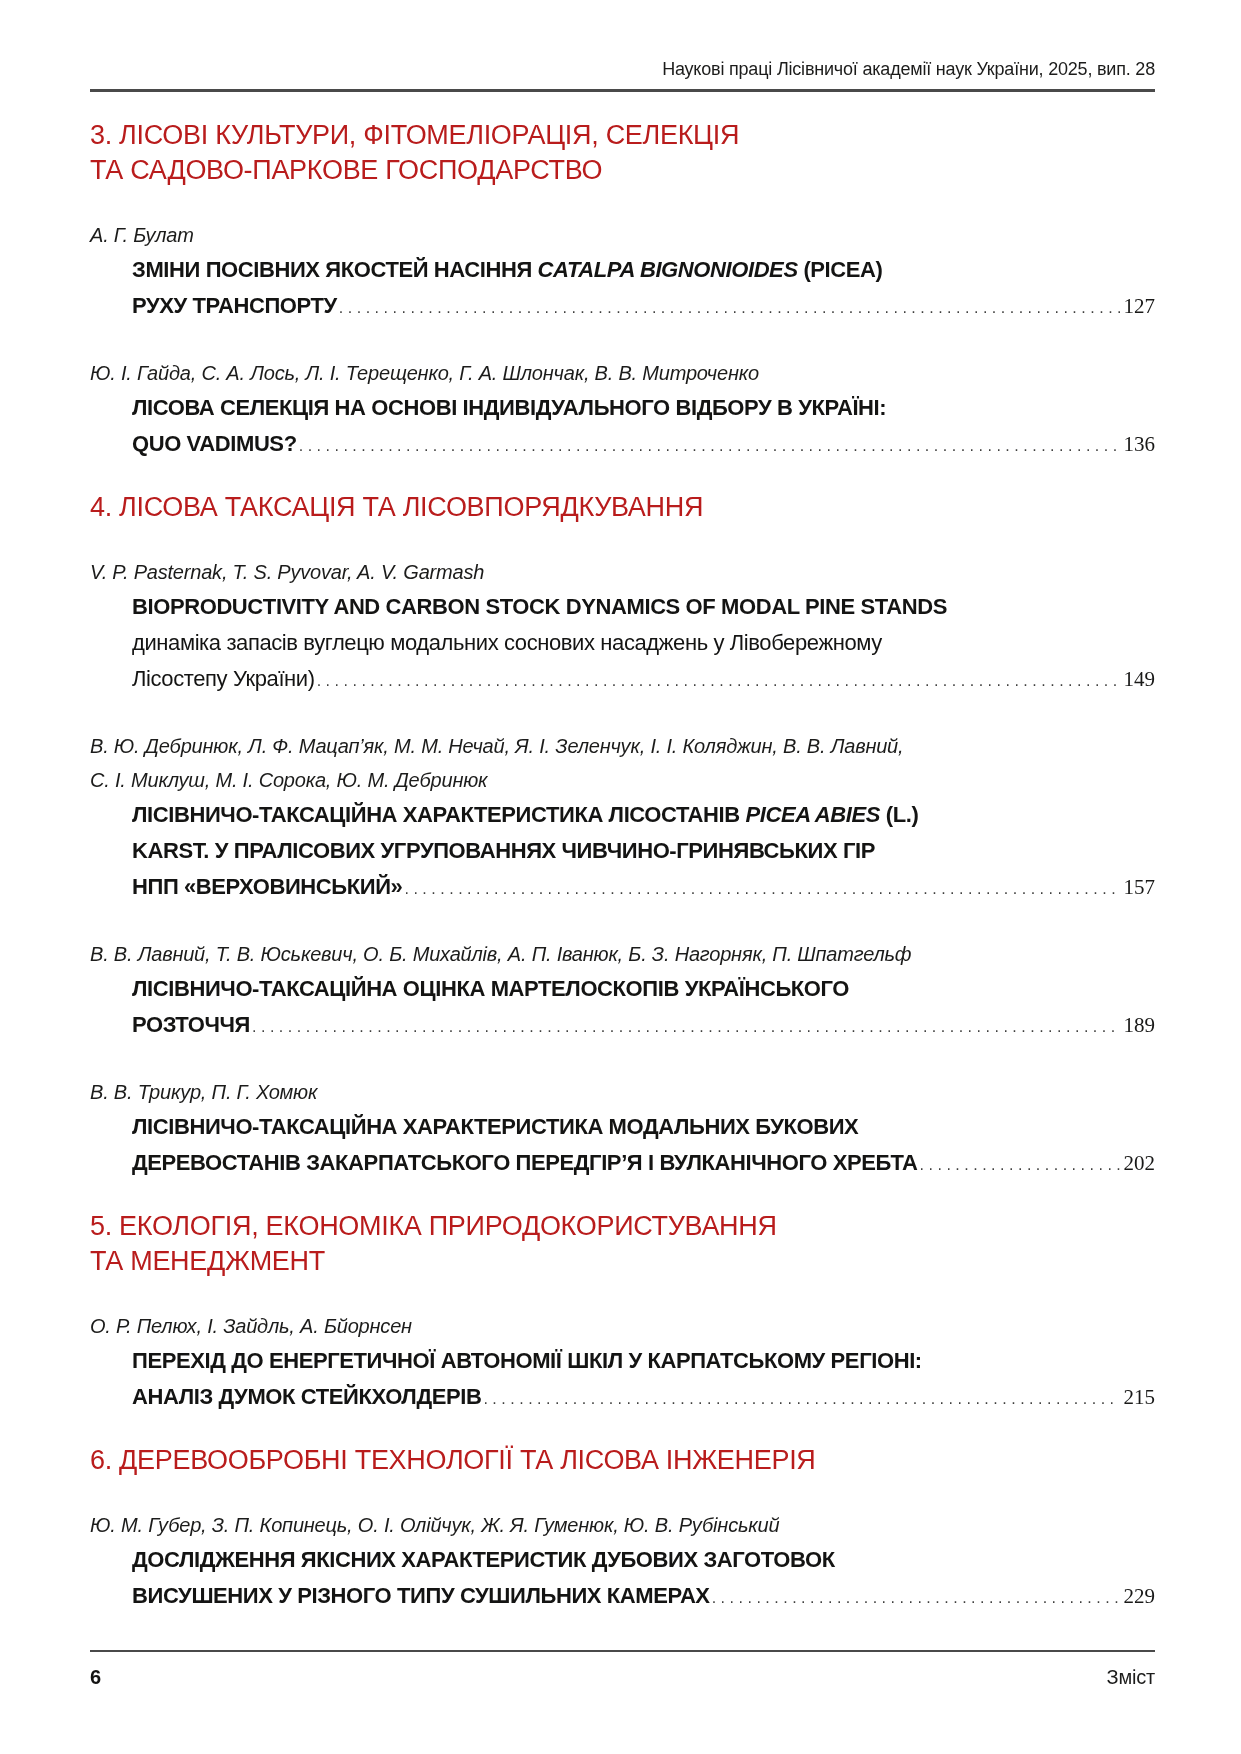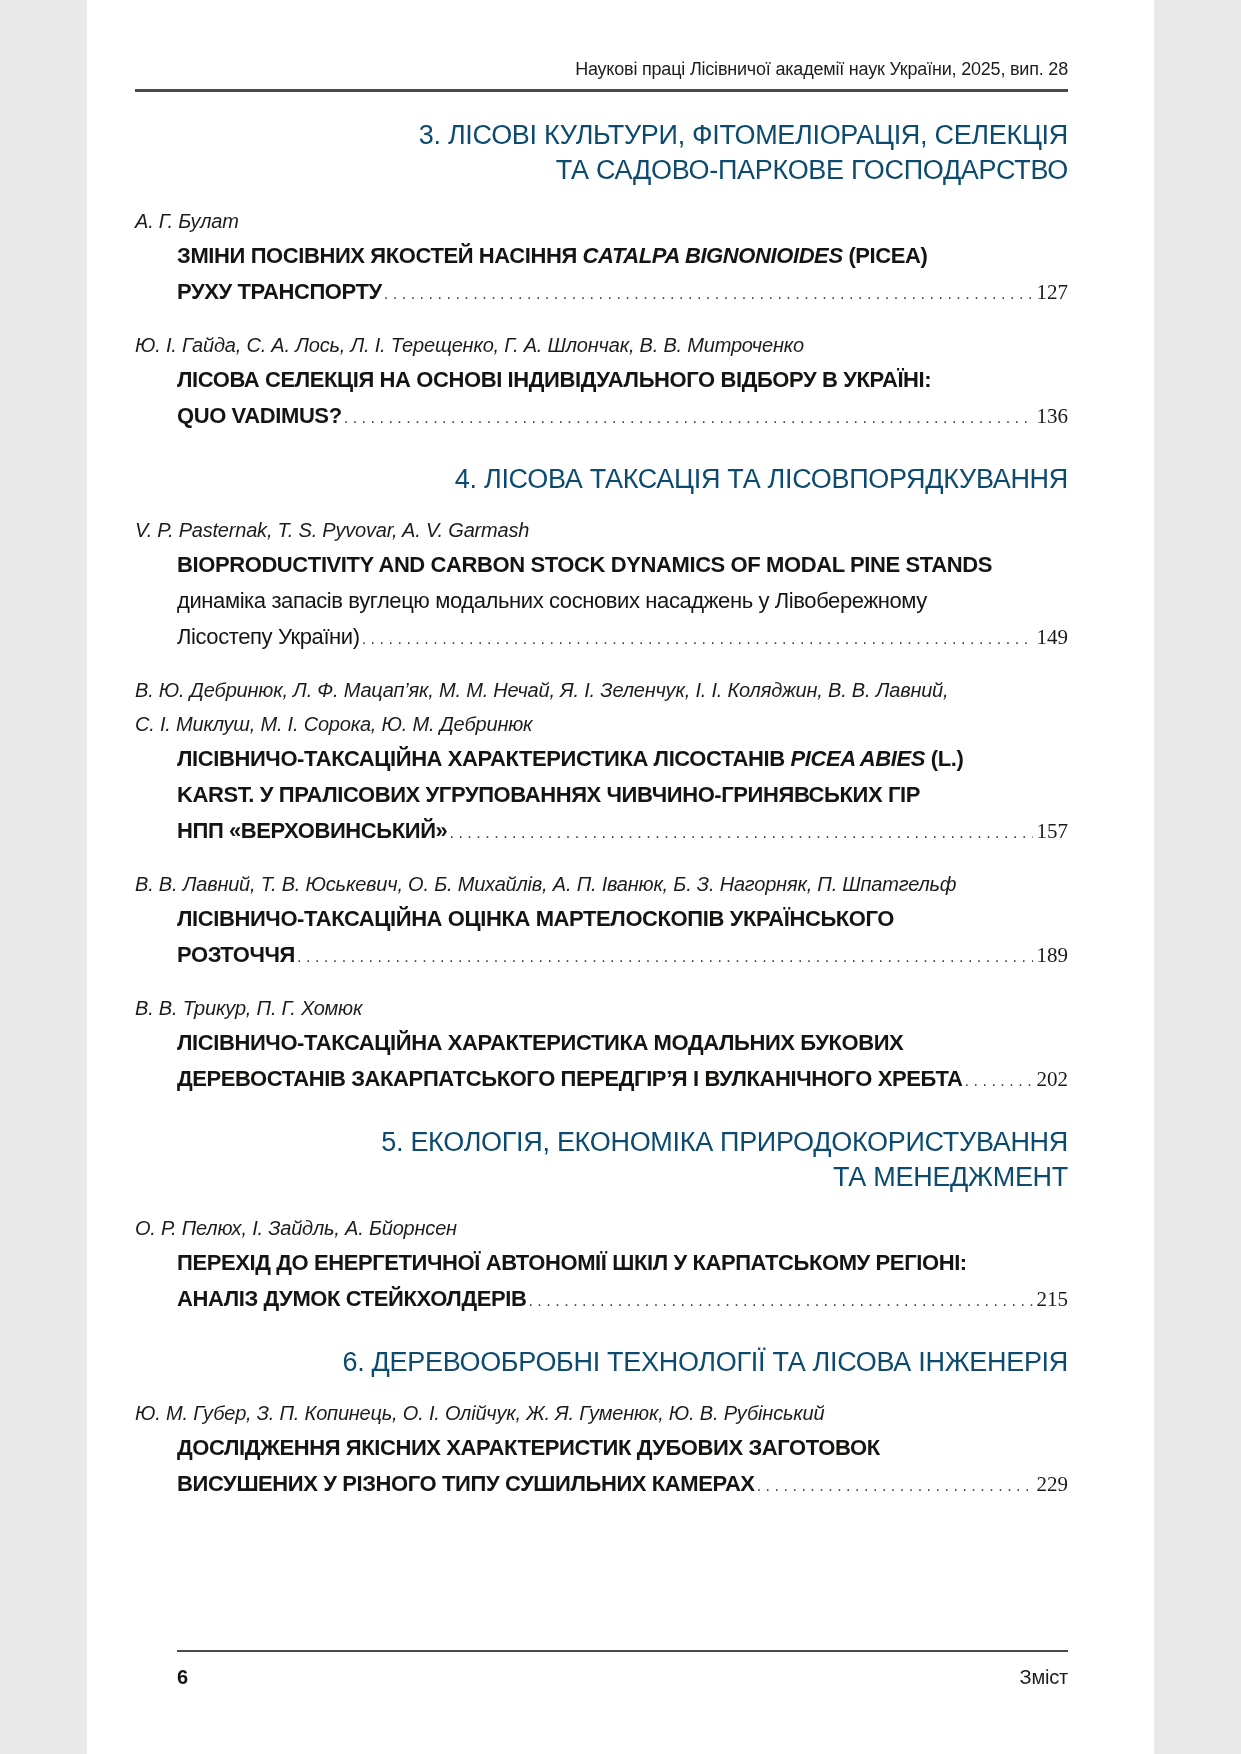--- a/index.html
+++ b/index.html
@@ -1,54 +1,54 @@
 <!DOCTYPE html>
 <html lang="uk"><head>
 <meta charset="utf-8">
 <style>
   html, body { margin: 0; padding: 0; background: #e9e9e9; }
   .page {
     position: relative;
-    width: 1067px;
+    width: 1241px;
     height: 1754px;
     margin: 0 auto;
     background: #ffffff;
     font-family: "Liberation Sans", sans-serif;
     color: #1c1c1b;
     overflow: hidden;
     box-sizing: border-box;
-    padding: 56px 86px 0 48px;
+    padding: 56px 86px 0 90px;
   }
   
   .header-row {
     display: flex;
     justify-content: flex-end;
     align-items: flex-end;
     height: 24px;
     font-size: 18px;
     letter-spacing: -0.2px;
     color: #1c1c1b;
   }
   .rule {
     border: none;
     border-top: 3px solid #4a4a4a;
     margin: 9px 0 0 0;
   }
   
   .sec-heading {
     margin: 26px 0 8px 0;
-    text-align: right;
+    text-align: left;
     font-size: 27px;
     line-height: 35px;
     font-weight: 400;
     letter-spacing: -0.3px;
-    color: #0c4a6e;
-  }
-  
-  .entry { margin-top: 16px; }
+    color: #b91c1c;
+  }
+  
+  .entry { margin-top: 30px; }
   .authors-line {
     font-style: italic;
     font-size: 20px;
     line-height: 34px;
     letter-spacing: -0.2px;
     color: #1c1c1b;
   }
   .tline {
     padding-left: 42px;
     font-size: 22px;

